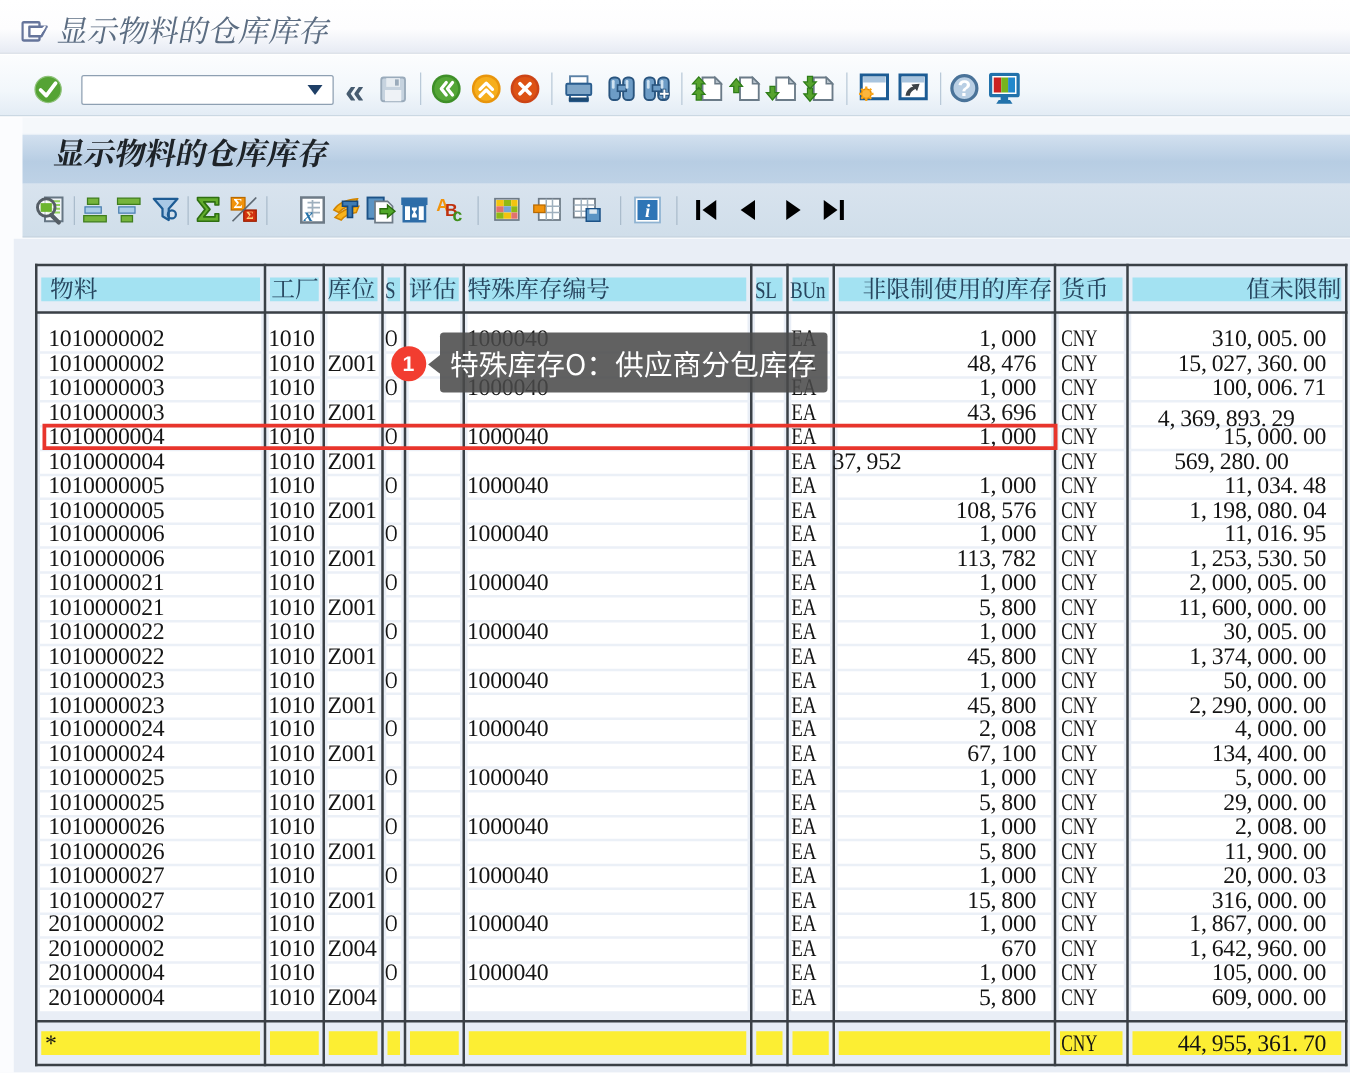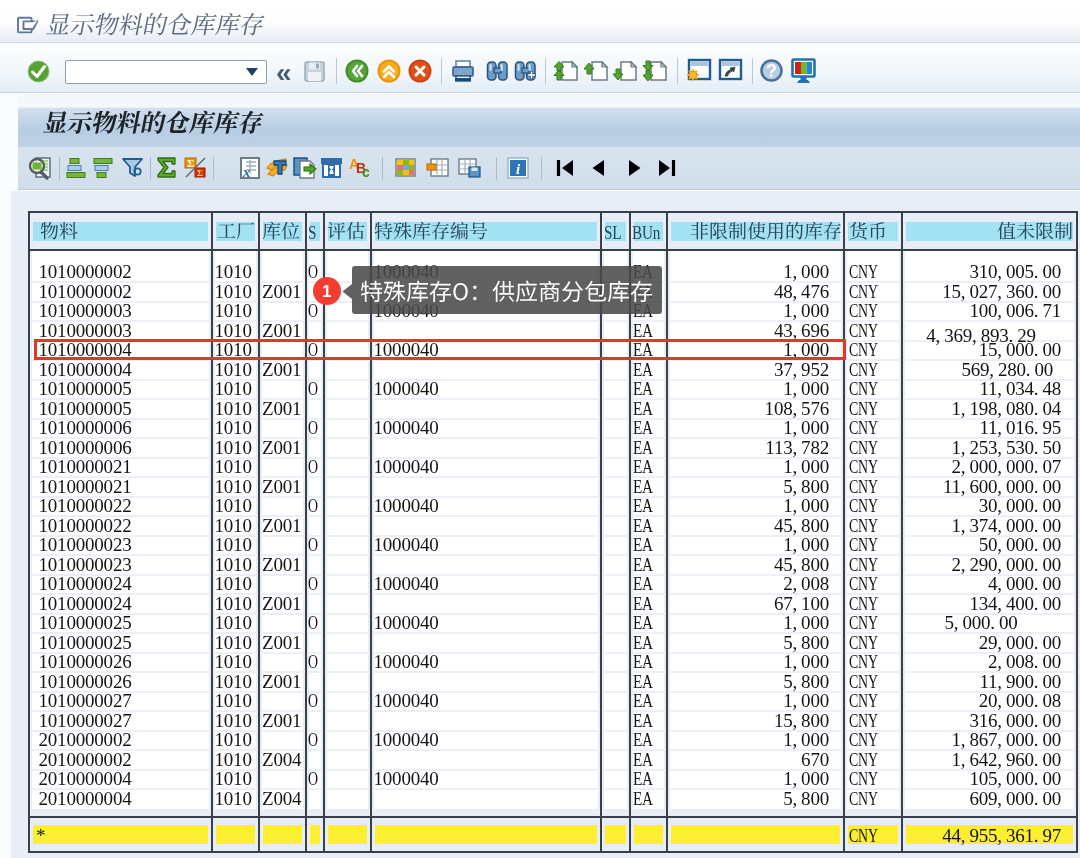--- a/index.html
+++ b/index.html
@@ -434,23 +434,23 @@
 <div class="txt" style="left:308px;top:339.2px"><span class="lat">O</span></div>
 <div class="txt" style="left:373.5px;top:339.2px">1000040</div>
 <div class="txt" style="left:633px;top:339.2px"><span class="lat2">EA</span></div>
 <div class="txt" style="left:666px;width:163px;top:339.2px;text-align:right">1, 000</div>
 <div class="txt" style="left:849px;top:339.2px"><span class="lat">CNY</span></div>
 <div class="txt" style="left:901px;width:160px;top:339.2px;text-align:right">15, 000. 00</div>
 <div class="txt" style="left:38.5px;top:358.7px">1010000004</div>
 <div class="txt" style="left:214.5px;top:358.7px">1010</div>
 <div class="txt" style="left:262px;top:358.7px">Z001</div>
 <div class="txt" style="left:633px;top:358.7px"><span class="lat2">EA</span></div>
-<div class="txt" style="left:666px;width:163px;top:358.7px;text-align:right">37, 952</div>
+<div class="txt" style="left:666px;width:163px;top:358.7px;">37, 952</div>
 <div class="txt" style="left:849px;top:358.7px"><span class="lat">CNY</span></div>
-<div class="txt" style="left:893px;width:160px;top:358.7px;text-align:right">569, 280. 00</div>
+<div class="txt" style="left:871px;width:160px;top:358.7px;text-align:right">569, 280. 00</div>
 <div class="txt" style="left:38.5px;top:378.2px">1010000005</div>
 <div class="txt" style="left:214.5px;top:378.2px">1010</div>
 <div class="txt" style="left:308px;top:378.2px"><span class="lat">O</span></div>
 <div class="txt" style="left:373.5px;top:378.2px">1000040</div>
 <div class="txt" style="left:633px;top:378.2px"><span class="lat2">EA</span></div>
 <div class="txt" style="left:666px;width:163px;top:378.2px;text-align:right">1, 000</div>
 <div class="txt" style="left:849px;top:378.2px"><span class="lat">CNY</span></div>
 <div class="txt" style="left:901px;width:160px;top:378.2px;text-align:right">11, 034. 48</div>
 <div class="txt" style="left:38.5px;top:397.7px">1010000005</div>
 <div class="txt" style="left:214.5px;top:397.7px">1010</div>
@@ -474,36 +474,36 @@
 <div class="txt" style="left:666px;width:163px;top:436.7px;text-align:right">113, 782</div>
 <div class="txt" style="left:849px;top:436.7px"><span class="lat">CNY</span></div>
 <div class="txt" style="left:901px;width:160px;top:436.7px;text-align:right">1, 253, 530. 50</div>
 <div class="txt" style="left:38.5px;top:456.2px">1010000021</div>
 <div class="txt" style="left:214.5px;top:456.2px">1010</div>
 <div class="txt" style="left:308px;top:456.2px"><span class="lat">O</span></div>
 <div class="txt" style="left:373.5px;top:456.2px">1000040</div>
 <div class="txt" style="left:633px;top:456.2px"><span class="lat2">EA</span></div>
 <div class="txt" style="left:666px;width:163px;top:456.2px;text-align:right">1, 000</div>
 <div class="txt" style="left:849px;top:456.2px"><span class="lat">CNY</span></div>
-<div class="txt" style="left:901px;width:160px;top:456.2px;text-align:right">2, 000, 000. 07</div>
+<div class="txt" style="left:901px;width:160px;top:456.2px;text-align:right">2, 000, 005. 00</div>
 <div class="txt" style="left:38.5px;top:475.7px">1010000021</div>
 <div class="txt" style="left:214.5px;top:475.7px">1010</div>
 <div class="txt" style="left:262px;top:475.7px">Z001</div>
 <div class="txt" style="left:633px;top:475.7px"><span class="lat2">EA</span></div>
 <div class="txt" style="left:666px;width:163px;top:475.7px;text-align:right">5, 800</div>
 <div class="txt" style="left:849px;top:475.7px"><span class="lat">CNY</span></div>
 <div class="txt" style="left:901px;width:160px;top:475.7px;text-align:right">11, 600, 000. 00</div>
 <div class="txt" style="left:38.5px;top:495.2px">1010000022</div>
 <div class="txt" style="left:214.5px;top:495.2px">1010</div>
 <div class="txt" style="left:308px;top:495.2px"><span class="lat">O</span></div>
 <div class="txt" style="left:373.5px;top:495.2px">1000040</div>
 <div class="txt" style="left:633px;top:495.2px"><span class="lat2">EA</span></div>
 <div class="txt" style="left:666px;width:163px;top:495.2px;text-align:right">1, 000</div>
 <div class="txt" style="left:849px;top:495.2px"><span class="lat">CNY</span></div>
-<div class="txt" style="left:901px;width:160px;top:495.2px;text-align:right">30, 000. 00</div>
+<div class="txt" style="left:901px;width:160px;top:495.2px;text-align:right">30, 005. 00</div>
 <div class="txt" style="left:38.5px;top:514.7px">1010000022</div>
 <div class="txt" style="left:214.5px;top:514.7px">1010</div>
 <div class="txt" style="left:262px;top:514.7px">Z001</div>
 <div class="txt" style="left:633px;top:514.7px"><span class="lat2">EA</span></div>
 <div class="txt" style="left:666px;width:163px;top:514.7px;text-align:right">45, 800</div>
 <div class="txt" style="left:849px;top:514.7px"><span class="lat">CNY</span></div>
 <div class="txt" style="left:901px;width:160px;top:514.7px;text-align:right">1, 374, 000. 00</div>
 <div class="txt" style="left:38.5px;top:534.2px">1010000023</div>
 <div class="txt" style="left:214.5px;top:534.2px">1010</div>
 <div class="txt" style="left:308px;top:534.2px"><span class="lat">O</span></div>
@@ -534,21 +534,21 @@
 <div class="txt" style="left:666px;width:163px;top:592.7px;text-align:right">67, 100</div>
 <div class="txt" style="left:849px;top:592.7px"><span class="lat">CNY</span></div>
 <div class="txt" style="left:901px;width:160px;top:592.7px;text-align:right">134, 400. 00</div>
 <div class="txt" style="left:38.5px;top:612.2px">1010000025</div>
 <div class="txt" style="left:214.5px;top:612.2px">1010</div>
 <div class="txt" style="left:308px;top:612.2px"><span class="lat">O</span></div>
 <div class="txt" style="left:373.5px;top:612.2px">1000040</div>
 <div class="txt" style="left:633px;top:612.2px"><span class="lat2">EA</span></div>
 <div class="txt" style="left:666px;width:163px;top:612.2px;text-align:right">1, 000</div>
 <div class="txt" style="left:849px;top:612.2px"><span class="lat">CNY</span></div>
-<div class="txt" style="left:901px;width:160px;top:612.2px;text-align:center">5, 000. 00</div>
+<div class="txt" style="left:901px;width:160px;top:612.2px;text-align:right">5, 000. 00</div>
 <div class="txt" style="left:38.5px;top:631.7px">1010000025</div>
 <div class="txt" style="left:214.5px;top:631.7px">1010</div>
 <div class="txt" style="left:262px;top:631.7px">Z001</div>
 <div class="txt" style="left:633px;top:631.7px"><span class="lat2">EA</span></div>
 <div class="txt" style="left:666px;width:163px;top:631.7px;text-align:right">5, 800</div>
 <div class="txt" style="left:849px;top:631.7px"><span class="lat">CNY</span></div>
 <div class="txt" style="left:901px;width:160px;top:631.7px;text-align:right">29, 000. 00</div>
 <div class="txt" style="left:38.5px;top:651.2px">1010000026</div>
 <div class="txt" style="left:214.5px;top:651.2px">1010</div>
 <div class="txt" style="left:308px;top:651.2px"><span class="lat">O</span></div>
@@ -564,21 +564,21 @@
 <div class="txt" style="left:666px;width:163px;top:670.7px;text-align:right">5, 800</div>
 <div class="txt" style="left:849px;top:670.7px"><span class="lat">CNY</span></div>
 <div class="txt" style="left:901px;width:160px;top:670.7px;text-align:right">11, 900. 00</div>
 <div class="txt" style="left:38.5px;top:690.2px">1010000027</div>
 <div class="txt" style="left:214.5px;top:690.2px">1010</div>
 <div class="txt" style="left:308px;top:690.2px"><span class="lat">O</span></div>
 <div class="txt" style="left:373.5px;top:690.2px">1000040</div>
 <div class="txt" style="left:633px;top:690.2px"><span class="lat2">EA</span></div>
 <div class="txt" style="left:666px;width:163px;top:690.2px;text-align:right">1, 000</div>
 <div class="txt" style="left:849px;top:690.2px"><span class="lat">CNY</span></div>
-<div class="txt" style="left:901px;width:160px;top:690.2px;text-align:right">20, 000. 08</div>
+<div class="txt" style="left:901px;width:160px;top:690.2px;text-align:right">20, 000. 03</div>
 <div class="txt" style="left:38.5px;top:709.7px">1010000027</div>
 <div class="txt" style="left:214.5px;top:709.7px">1010</div>
 <div class="txt" style="left:262px;top:709.7px">Z001</div>
 <div class="txt" style="left:633px;top:709.7px"><span class="lat2">EA</span></div>
 <div class="txt" style="left:666px;width:163px;top:709.7px;text-align:right">15, 800</div>
 <div class="txt" style="left:849px;top:709.7px"><span class="lat">CNY</span></div>
 <div class="txt" style="left:901px;width:160px;top:709.7px;text-align:right">316, 000. 00</div>
 <div class="txt" style="left:38.5px;top:729.2px">2010000002</div>
 <div class="txt" style="left:214.5px;top:729.2px">1010</div>
 <div class="txt" style="left:308px;top:729.2px"><span class="lat">O</span></div>
@@ -604,21 +604,21 @@
 <div class="txt" style="left:901px;width:160px;top:768.2px;text-align:right">105, 000. 00</div>
 <div class="txt" style="left:38.5px;top:787.7px">2010000004</div>
 <div class="txt" style="left:214.5px;top:787.7px">1010</div>
 <div class="txt" style="left:262px;top:787.7px">Z004</div>
 <div class="txt" style="left:633px;top:787.7px"><span class="lat2">EA</span></div>
 <div class="txt" style="left:666px;width:163px;top:787.7px;text-align:right">5, 800</div>
 <div class="txt" style="left:849px;top:787.7px"><span class="lat">CNY</span></div>
 <div class="txt" style="left:901px;width:160px;top:787.7px;text-align:right">609, 000. 00</div>
 <div class="txt" style="left:36px;top:825px">*</div>
 <div class="txt" style="left:849px;top:825px"><span class="lat">CNY</span></div>
-<div class="txt" style="left:901px;width:160px;top:825px;text-align:right">44, 955, 361. 97</div>
+<div class="txt" style="left:901px;width:160px;top:825px;text-align:right">44, 955, 361. 70</div>
 <div class="abs" style="left:34px;top:339px;width:812px;height:21px;border:3px solid #e8352c"></div>
 <div class="abs" style="left:352px;top:266px;width:310px;height:48px;background:rgba(74,74,74,0.87);border-radius:3px"></div>
 <svg class="abs" style="left:342px;top:284px" width="11" height="15">
     <path d="M10 0 L10 15 L0.5 7.5 Z" fill="rgba(74,74,74,0.87)"></path>
   </svg>
 <div class="abs" style="left:312.5px;top:276.5px;width:28.5px;height:28.5px;border-radius:50%;background:#f23d30"></div>
 <div class="abs" style="left:312.5px;top:276.5px;width:28.5px;height:29px;line-height:29px;text-align:center;font-family:'Liberation Sans',sans-serif;font-size:17px;font-weight:bold;color:#fff">1</div>
 <svg style="position:absolute;left:360px;top:275.9px;overflow:visible" width="295" height="29">
     <g fill="#ffffff" transform="translate(0,24.1) scale(0.023000,-0.023000)">
       <use href="#sa7279" x="0"></use>

